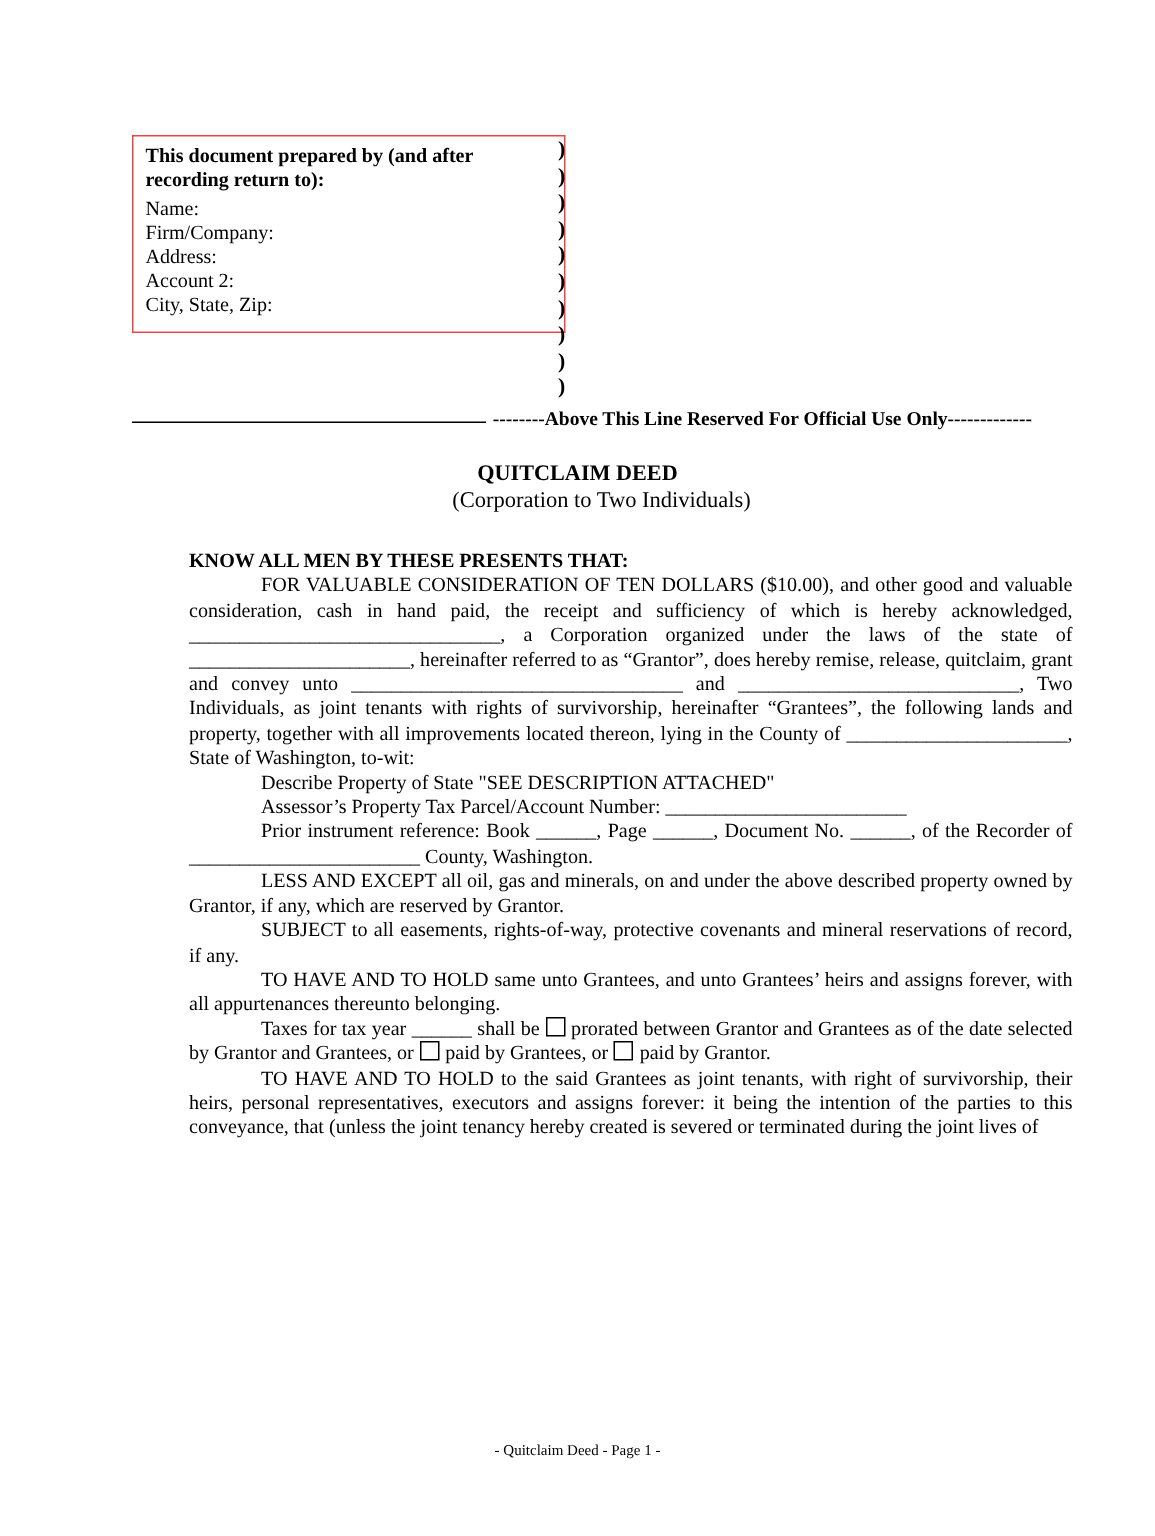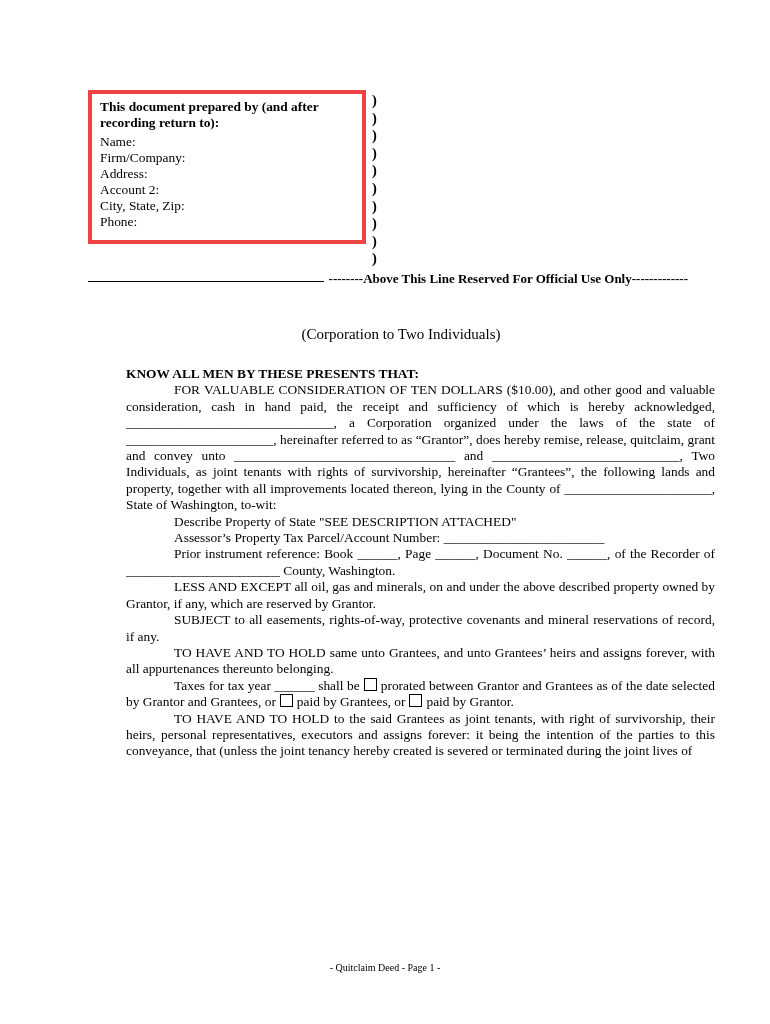--- a/index.html
+++ b/index.html
@@ -13,22 +13,22 @@
     font-size: 13.4px;
     line-height: 16.4px;
     overflow: hidden;
   }
   
   .prepared-box {
     position: absolute;
     left: 88px;
     top: 90px;
     width: 262px;
-    border: 4px solid #ef4444;
-    padding: 5px 0 10px 8px;
+    border: 1px solid #ef4444;
+    padding: 5px 17px 10px 8px;
   }
   .prepared-box .box-heading {
     font-weight: bold;
     line-height: 16px;
     margin-bottom: 3px;
   }
   .prepared-box .box-field { line-height: 16px; }
   
   .paren-col {
     position: absolute;
@@ -118,41 +118,41 @@
 
 <div class="page">
 
   <div class="prepared-box">
     <div class="box-heading">This document prepared by (and after recording return to):</div>
     <div class="box-field">Name:</div>
     <div class="box-field">Firm/Company:</div>
     <div class="box-field">Address:</div>
     <div class="box-field">Account 2:</div>
     <div class="box-field">City, State, Zip:</div>
-    <div class="box-field">Phone:</div>
   </div>
 
   <div class="paren-col">
     <div>)</div>
     <div>)</div>
     <div>)</div>
     <div>)</div>
     <div>)</div>
     <div>)</div>
     <div>)</div>
     <div>)</div>
     <div>)</div>
     <div>)</div>
   </div>
 
   <div class="official-row">
     <div class="official-rule"></div>
     <div class="official-label">--------Above This Line Reserved For Official Use Only-------------</div>
   </div>
 
+  <div class="doc-title">QUITCLAIM DEED</div>
   <div class="doc-subtitle">(Corporation to Two Individuals)</div>
 
   <div class="doc-body">
 
     <p class="presents-heading">KNOW ALL MEN BY THESE PRESENTS THAT:</p>
 
     <p class="p-indent justify">FOR VALUABLE CONSIDERATION OF TEN DOLLARS ($10.00), and other good and valuable consideration, cash in hand paid, the receipt and sufficiency of which is hereby acknowledged, _______________________________, a Corporation organized under the laws of the state of ______________________, hereinafter referred to as “Grantor”, does hereby remise, release, quitclaim, grant and convey unto _________________________________ and ____________________________, Two Individuals, as joint tenants with rights of survivorship, hereinafter “Grantees”, the following lands and property, together with all improvements located thereon, lying in the County of ______________________, State of Washington, to-wit:</p>
 
     <p class="p-indent mt16">Describe Property of State "SEE DESCRIPTION ATTACHED"</p>
 

